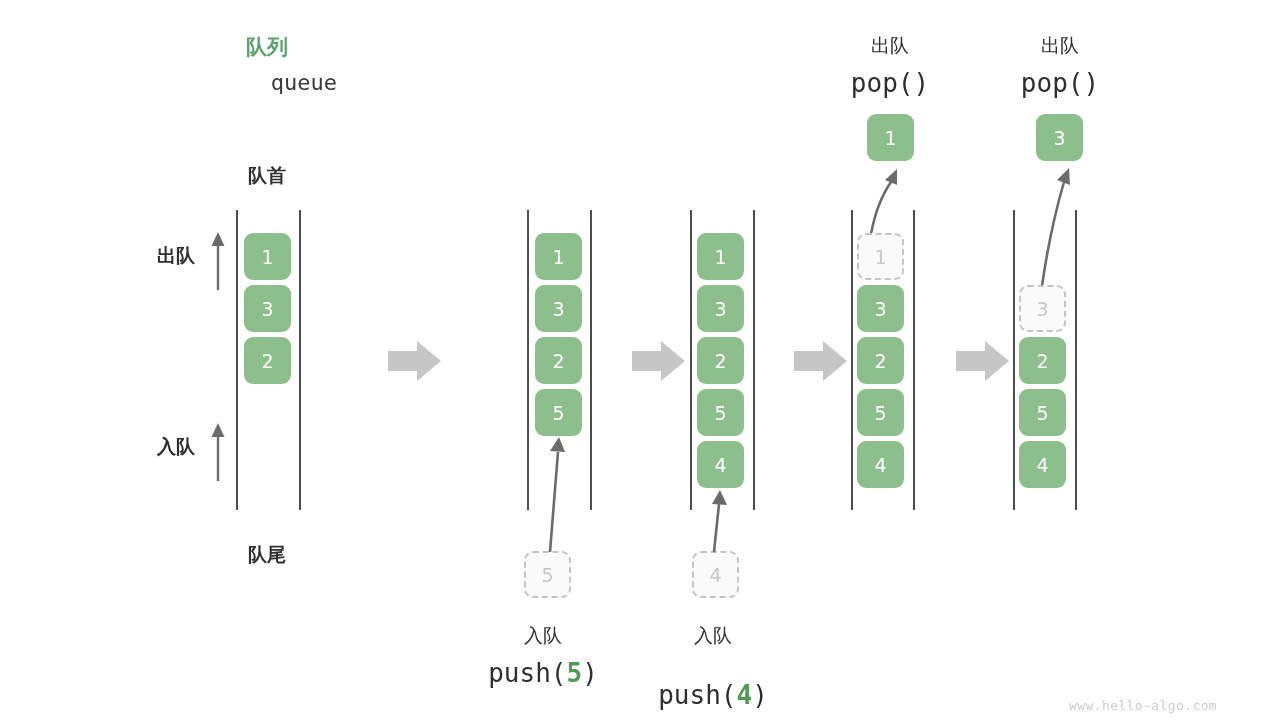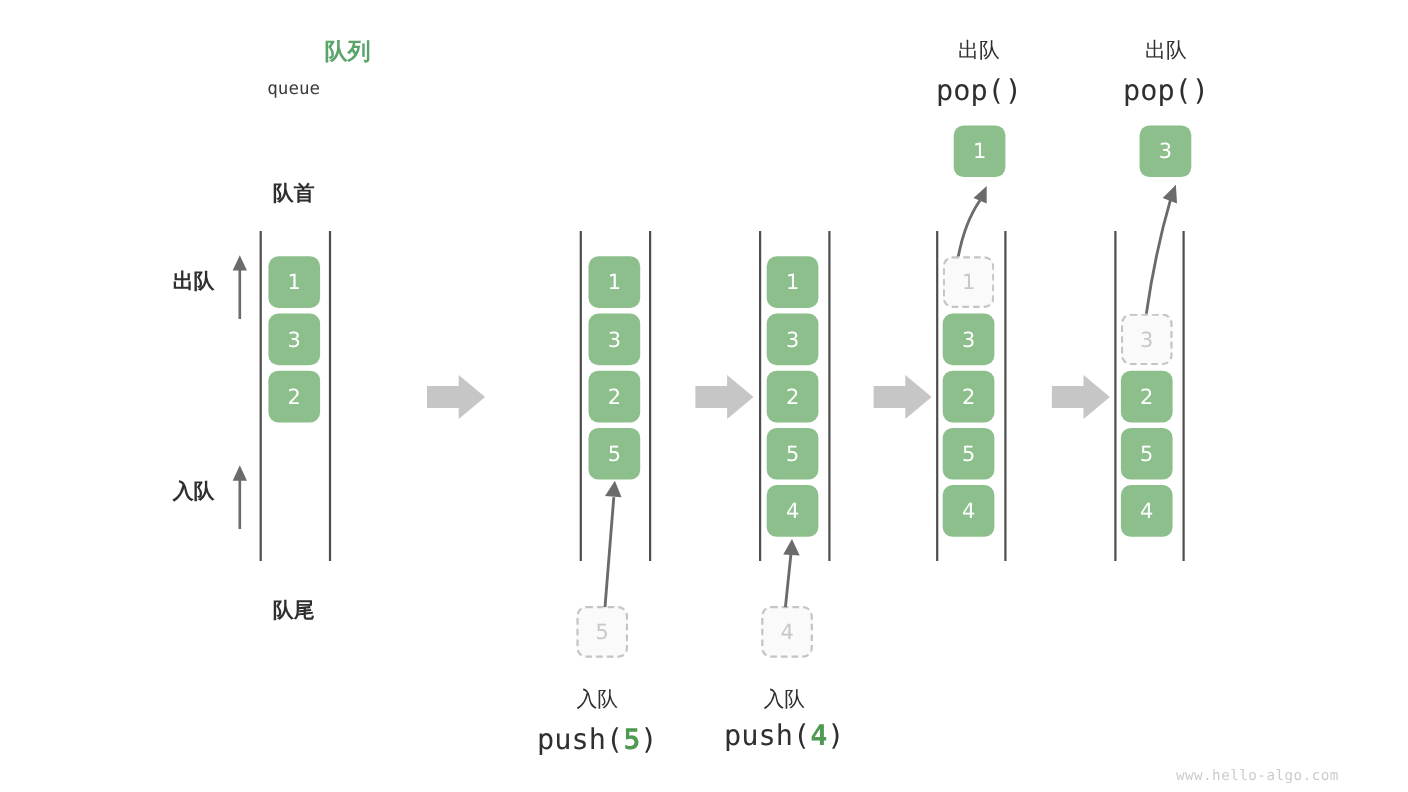--- a/index.html
+++ b/index.html
@@ -21,23 +21,23 @@
   .title-cn {
     font-family: "DejaVu Sans", "Liberation Sans", sans-serif;
     font-weight: bold;
     font-size: 21px;
     color: #5aa469;
     text-align: center;
     white-space: nowrap;
   }
   .title-mono {
     font-family: "DejaVu Sans Mono", "Liberation Mono", monospace;
-    font-size: 16px;
+    font-size: 22px;
     color: #3b3b3b;
-    text-align: center;
+    text-align: right;
     white-space: nowrap;
   }
   .side-label {
     font-family: "DejaVu Sans", "Liberation Sans", sans-serif;
     font-weight: bold;
     font-size: 19px;
     color: #2f2f2f;
     text-align: center;
     white-space: nowrap;
   }
@@ -88,21 +88,21 @@
   .rail {
     width: 1.6px;
     background: #4d4d4d;
   }
 </style>
 </head>
 <body>
 
 <div id="canvas">
 
-  <div class="abs title-cn" style="left:197px; top:33px; width:140px;text-align:right;">队列</div>
+  <div class="abs title-cn" style="left:197px; top:33px; width:140px;">队列</div>
   <div class="abs title-mono" style="left:197px; top:70px; width:140px;">queue</div>
 
   <div class="abs side-label" style="left:197px; top:163px; width:140px;">队首</div>
   <div class="abs side-label" style="left:197px; top:542px; width:140px;">队尾</div>
 
   <div class="abs side-label" style="left:143px; top:243px; width:66px;">出队</div>
   <div class="abs side-label" style="left:143px; top:434px; width:66px;">入队</div>
 
   <svg class="abs" style="left:205px; top:230px;" width="26" height="62">
     <line x1="13" y1="60" x2="13" y2="12" stroke="#6b6b6b" stroke-width="2.4"></line>
@@ -154,21 +154,21 @@
   <div class="abs cell" style="left:697px; top:389px;">5</div>
   <div class="abs cell" style="left:697px; top:441px;">4</div>
 
   <div class="abs cell ghost" style="left:692px; top:551px;">4</div>
   <svg class="abs" style="left:690px; top:483px;" width="46" height="72">
     <path d="M 24 69 L 29 21" stroke="#6b6b6b" stroke-width="2.6" fill="none"></path>
     <polygon points="30,7 22,21 37,22" fill="#6b6b6b"></polygon>
   </svg>
 
   <div class="abs op-cn" style="left:638px; top:623px; width:150px;">入队</div>
-  <div class="abs op-mono" style="left:638px; top:654px; width:150px;"><span>push(</span><span class="hl">4</span><span>)</span></div>
+  <div class="abs op-mono" style="left:638px; top:680px; width:150px;"><span>push(</span><span class="hl">4</span><span>)</span></div>
 
   <svg class="abs" style="left:794px; top:340px;" width="54" height="42">
     <polygon points="0,11 29,11 29,1 53,21 29,41 29,31 0,31" fill="#c6c6c6"></polygon>
   </svg>
 
   <div class="abs op-cn" style="left:815px; top:33px; width:150px;">出队</div>
   <div class="abs op-mono" style="left:815px; top:68px; width:150px;">pop()</div>
 
   <div class="abs cell" style="left:867px; top:114px;">1</div>
 

